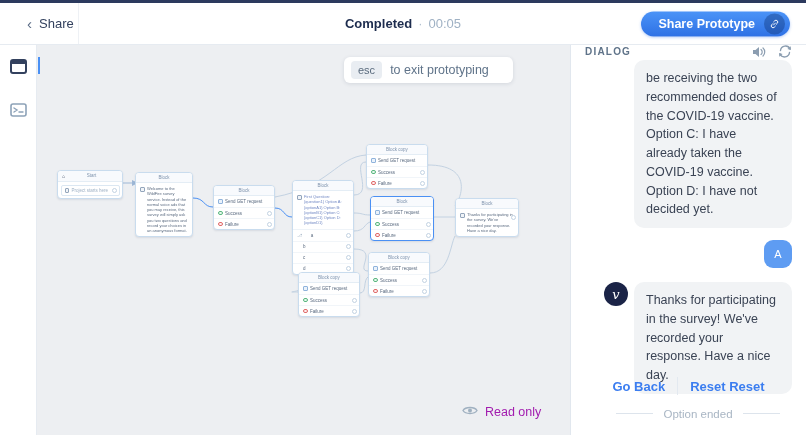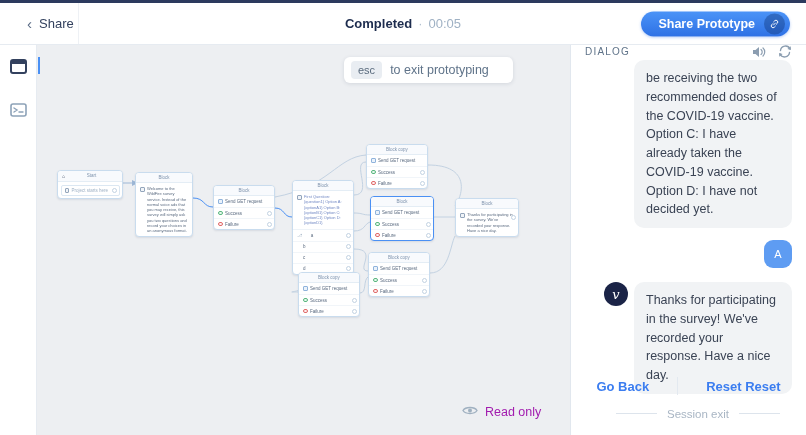--- a/index.html
+++ b/index.html
@@ -57,21 +57,21 @@
   .start-inner .plus { position:absolute; right:2px; color:#c2d2e2; font-size:5px; }
   .qtext { border-bottom:1px solid #eef3f8; color:#7188c4; }
   .qrow { height:11px; }
   .qrow .qsplit { font-size:4.5px; color:#93a5bb; }
   .qletter { margin-left:6px; }
   .qrow:first-of-type .qletter { margin-left:0; }
 
   
   .dialog { width:236px; background:#fff; border-left:1px solid #e1e7ee; display:flex; flex-direction:column; position:relative; }
   .dlg-head { height:30px; display:flex; align-items:center; padding:0 14px; }
-  .dlg-title { font-size:10px; font-weight:400; letter-spacing:1.2px; color:#5f7389; flex:1; }
+  .dlg-title { font-size:10px; font-weight:700; letter-spacing:1.2px; color:#5f7389; flex:1; }
   .dlg-icons { display:flex; gap:12px; align-items:center; }
   .dlg-icons .dic { cursor:pointer; display:flex; }
 
   .msgs { padding:2px 14px 0 8px;margin-left:25px; }
   .msg-bot { display:flex; gap:6px; margin-bottom:10px; }
   .avatar-v { width:24px; height:24px; border-radius:50%; background:#1b2447; color:#fff; font-family:"DejaVu Serif", serif; font-style:italic; font-size:13px; display:flex; align-items:center; justify-content:center; flex:none; }
   .avatar-spacer { width:24px; flex:none; }
   .bubble { background:#f1f3f5; border-radius:10px; padding:9px 12px; font-size:12.5px; line-height:1.5; color:#3a4354; }
   .msg-user { display:flex; justify-content:flex-end; margin:12px 0 14px; }
   .bubble-user { width:28px; height:28px; border-radius:9px; background:#5e9cf2; color:#fff; font-size:11px; display:flex; align-items:center; justify-content:center; }
@@ -80,21 +80,21 @@
   .session-ended .line { flex:1; height:1px; background:#dde4ec; }
   .session-ended .setxt { color:#a9b6c4; font-size:11.5px; white-space:nowrap; }
 
   .dlg-toolbar { margin-top:16px; border-top:1px solid #e6ebf1; padding:6px 8px; display:flex; align-items:center; gap:8px; }
   .tb-btn { width:24px; height:24px; border-radius:6px; display:flex; align-items:center; justify-content:center; cursor:pointer; }
   .tb-text { border:1px solid #d9e1e9; background:#fff; color:#2a3550; font-size:13px; }
   .tb-plain { color:#9aa9bc; }
   .tb-active { background:#e9edf2; }
   .tb-sep { width:1px; height:16px; background:#e3e9f0; }
 
-  .dlg-footer { position:absolute; bottom:40px; left:0; right:0; display:flex; align-items:center; justify-content:center; gap:28px; }
+  .dlg-footer { position:absolute; bottom:40px; left:0; right:0; display:flex; align-items:center; justify-content:center; gap:12px; }
   .dlg-link { color:#3b7df0; font-size:13px; font-weight:600; cursor:pointer; }
   .foot-sep { width:1px; height:18px; background:#e3e9f0; }
 </style>
 </head>
 <body>
 
 <div class="app">
   <div class="topstrip"></div>
 
   <div class="topbar">
@@ -342,21 +342,21 @@
         </div>
         <div class="msg-user">
           <div class="bubble-user">A</div>
         </div>
         <div class="msg-bot">
           <span class="avatar-v">v</span>
           <div class="bubble">Thanks for participating in the survey! We've recorded your response. Have a nice day.</div>
         </div>
         <div class="session-ended">
           <span class="line"></span>
-          <span class="setxt">Session exit</span>
+          <span class="setxt">Option ended</span>
           <span class="line"></span>
         </div>
       </div>
 
       <div class="dlg-toolbar">
         <span class="tb-btn tb-text">T</span>
         <span class="tb-btn tb-plain">
           <svg width="11" height="15" viewBox="0 0 11 15">
               <rect x="3.2" y="0.8" width="4.6" height="8" rx="2.3" fill="none" stroke="#9aa9bc" stroke-width="1.3"></rect>
               <path d="M1 6.5 a4.5 4.5 0 0 0 9 0 M5.5 11.5 v2.5 M3.2 14 h4.6" stroke="#9aa9bc" stroke-width="1.3" fill="none" stroke-linecap="round"></path>

